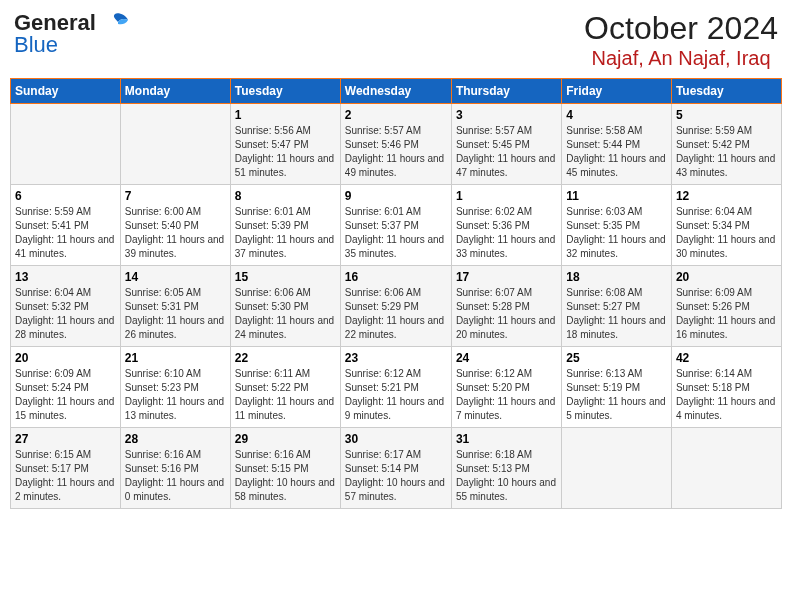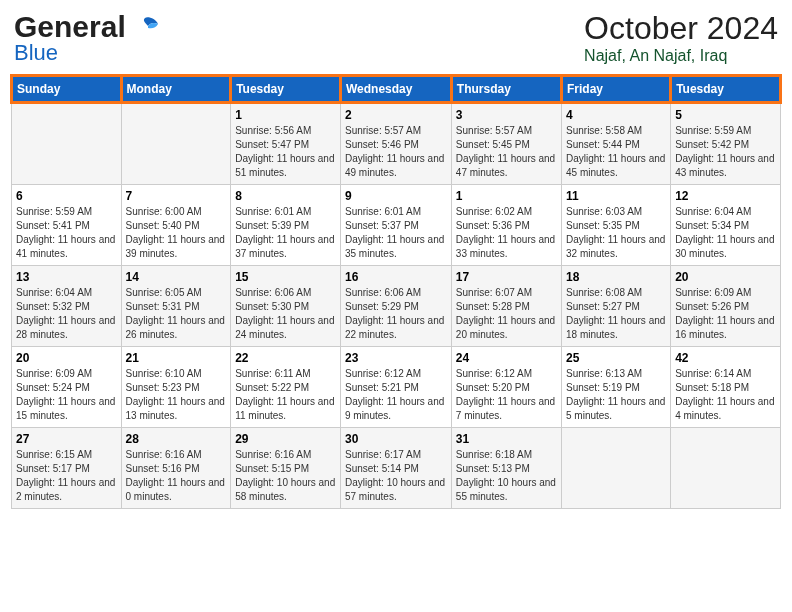--- a/index.html
+++ b/index.html
@@ -21,44 +21,44 @@
       display: flex;
       flex-direction: column;
       align-items: flex-start;
     }
     .logo-row {
       display: flex;
       align-items: center;
       gap: 2px;
     }
     .title-block {
-      text-align: left;
+      text-align: center;
     }
     .month-title {
       font-size: 32px;
       font-weight: normal;
       color: #222;
     }
     .location {
-      font-size: 16px;
-      color: #14532d;
+      font-size: 20px;
+      color: #b91c1c;
     }
     table {
       width: 100%;
       border-collapse: collapse;
       font-size: 11px;
     }
     thead tr th {
       background: #1565C0;
       color: #fff;
       padding: 5px 4px;
       text-align: left;
       font-size: 12px;
       font-weight: bold;
-      border: 3px solid #f97316;
+      border: 1px solid #f97316;
     }
     tbody tr td {
       border: 1px solid #ccc;
       vertical-align: top;
       padding: 4px 4px;
       width: 113px;
       min-height: 70px;
     }
     tbody tr:nth-child(odd) td {
       background: #f5f5f5;
@@ -77,21 +77,21 @@
       color: #333;
       line-height: 1.4;
     }
   </style>
 </head>
 <body>
 
 <div class="header">
   <div class="logo">
     <div class="logo-row">
-      <span style="font-size:30px;font-weight:bold;color:#222;">General</span>
+      <span style="font-size:22px;font-weight:bold;color:#222;">General</span>
       <svg width="30" height="22" viewBox="0 0 30 22" style="margin-left:2px;">
         <path d="M15 2 C18 0, 26 3, 28 8 C24 6, 20 7, 18 10 C16 7, 12 5, 15 2Z" fill="#1565C0"></path>
         <path d="M18 10 C20 7, 24 6, 28 8 C26 12, 22 13, 18 12Z" fill="#42A5F5"></path>
       </svg>
     </div>
     <div style="font-size:22px;font-weight:normal;color:#1565C0;margin-top:-4px;">Blue</div>
   </div>
   <div class="title-block">
     <div class="month-title">October 2024</div>
     <div class="location">Najaf, An Najaf, Iraq</div>

